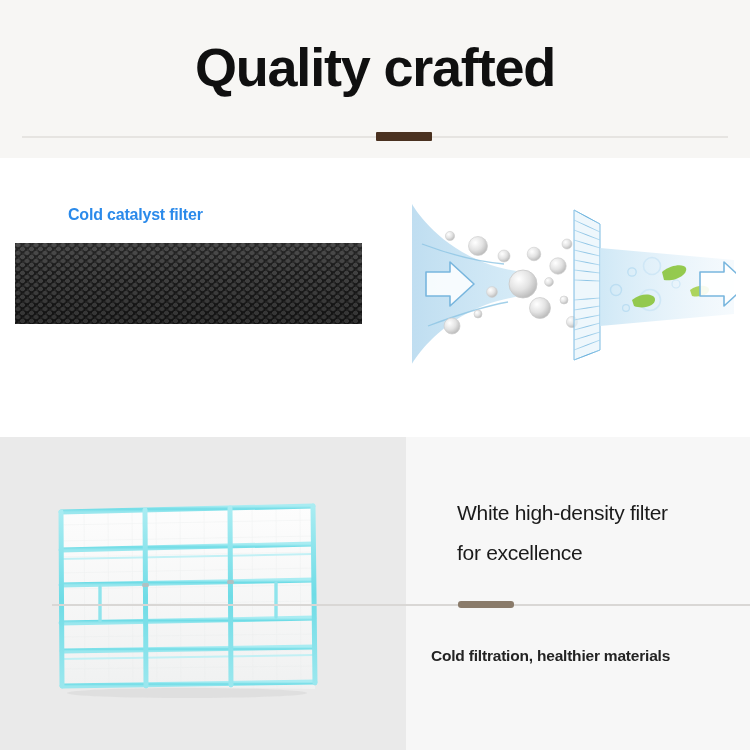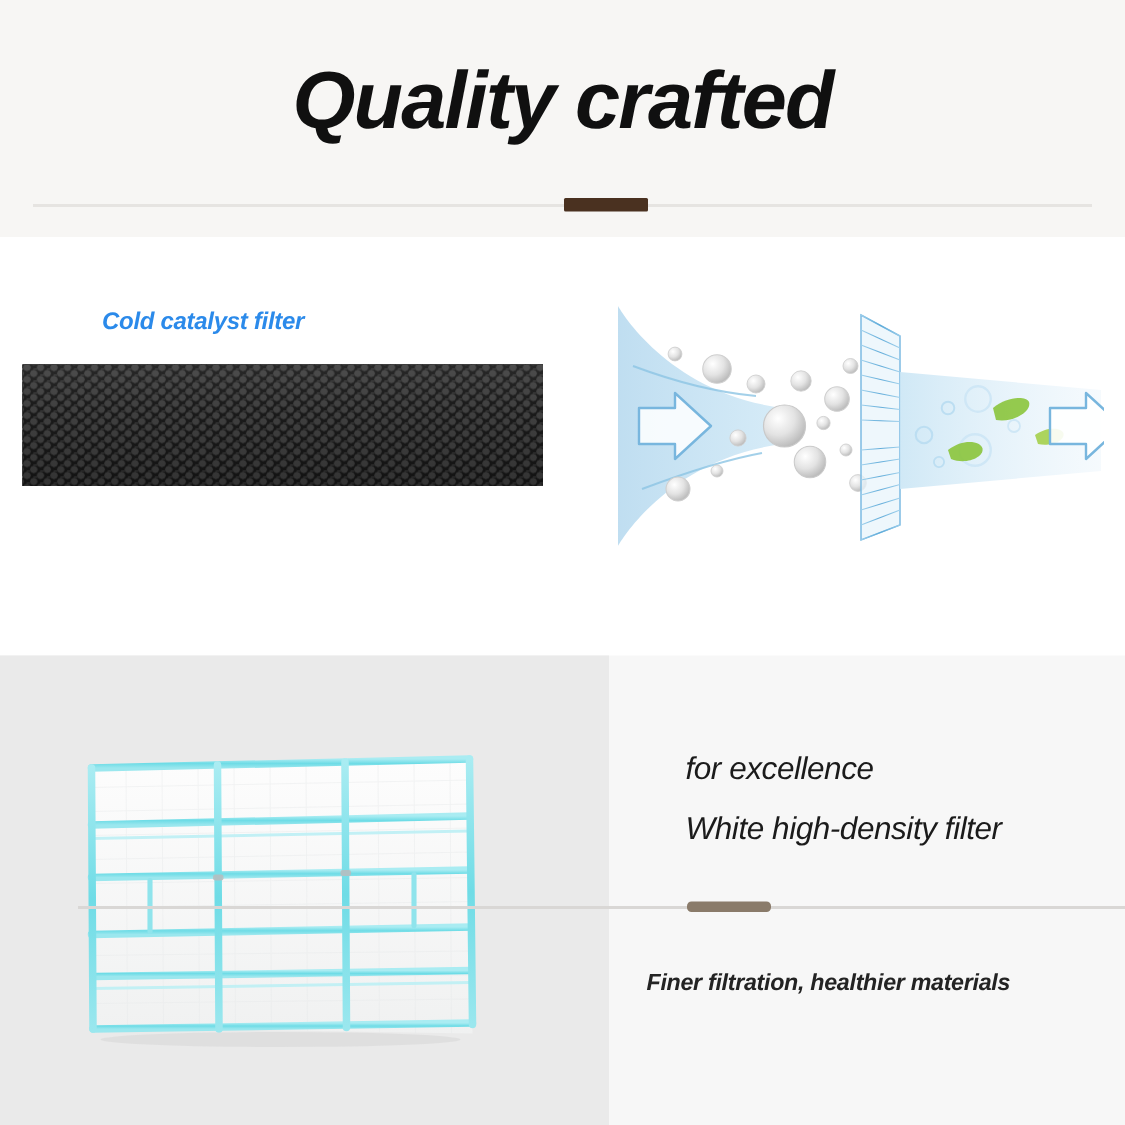--- a/index.html
+++ b/index.html
@@ -2,21 +2,21 @@
 <html><head>
 <meta charset="utf-8">
 <style>
   html,body{margin:0;padding:0;}
   body{
     width:750px;height:750px;overflow:hidden;
     font-family:"Liberation Sans", sans-serif;
     background:#ffffff;
     -webkit-font-smoothing:antialiased;
   }
-  .page{position:relative;width:750px;height:750px;font-style:italic;}
+  .page{position:relative;width:750px;height:750px;}
 
   
   .header{
     position:absolute;left:0;top:0;width:750px;height:158px;
     background:#f7f6f4;
   }
   .header-title{
     position:absolute;left:0;top:36px;width:750px;
     text-align:center;
     font-size:54px;line-height:62px;
@@ -299,25 +299,25 @@
             <rect x="183" y="81" width="7" height="4" rx="1.5"></rect>
           </g>
 
           <ellipse cx="143" cy="194" rx="120" ry="5" fill="#d3d3d3" opacity="0.45"></ellipse>
         </svg>
       </div>
     </div>
 
     <div class="sec2-right">
       <div class="sec2-heading">
+        <div>White high-density filter</div>
         <div>for excellence</div>
-        <div>White high-density filter</div>
       </div>
     </div>
 
     <div style="position:absolute;left:0;top:0;width:750px;height:313px;pointer-events:none;">
       <div class="sec2-rule" style="top:167px;left:52px;width:698px;"></div>
       <div class="sec2-rule-accent" style="top:164px;left:458px;"></div>
-      <div class="sec2-sub" style="top:210px;left:431px;">Finer filtration, healthier materials</div>
+      <div class="sec2-sub" style="top:210px;left:431px;">Cold filtration, healthier materials</div>
     </div>
   </div>
 
 </div>
 
 </body></html>

